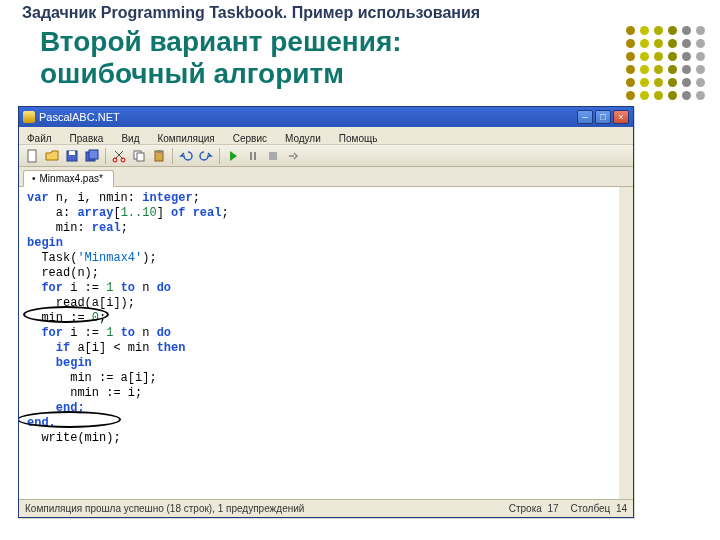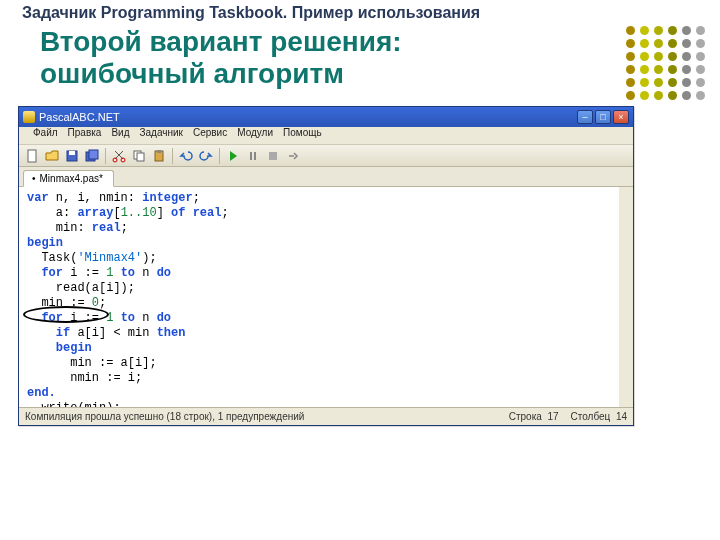--- a/index.html
+++ b/index.html
@@ -34,21 +34,21 @@
   .dot { width: 9px; height: 9px; border-radius: 50%; }
   .d-brown { background:#a88a00; }
   .d-ol1 { background:#c2c200; }
   .d-ol2 { background:#b0b000; }
   .d-ol3 { background:#8a8a00; }
   .d-g1 { background:#888; }
   .d-g2 { background:#aaa; }
   .ide-window {
     position: absolute;
     left: 18px; top: 106px;
-    width: 616px; height: 320px;
+    width: 616px; height: 412px;
     border: 1px solid #1f3a7a;
     background: #ece9d8;
     box-shadow: 1px 1px 0 rgba(0,0,0,.15);
     display: flex; flex-direction: column;
     font-family: Tahoma, sans-serif;
   }
   .titlebar {
     height: 20px;
     background: linear-gradient(#3a6ad9,#2a54b8);
     color: #fff;
@@ -58,25 +58,25 @@
     justify-content: space-between;
   }
   .titlebar-left { display:flex; align-items:center; gap:4px; }
   .app-icon { width:12px; height:12px; background: linear-gradient(#ffe680,#cc9900); border-radius:2px; }
   .win-controls { display:flex; gap:2px; }
   .win-btn { width:16px; height:14px; background: linear-gradient(#6a9cf0,#4a7cd0); border:1px solid #1f3a7a; border-radius:2px; display:flex; align-items:center; justify-content:center; font-size:9px; color:#fff; }
   .win-btn.close { background: linear-gradient(#f08070,#d05030); }
   .menubar {
     height: 18px;
     background: #ece9d8;
-    display: flex; align-items: flex-start;
+    display: flex; align-items: flex-end;
     font-size: 10px;
     color: #222;
-    padding: 0 14px;
-    gap: 10px;
+    padding: 0 8px;
+    gap: 18px;
     border-bottom: 1px solid #cfc9b8;
   }
   .toolbar {
     height: 22px;
     background: linear-gradient(#f4f2e8,#e1ddcb);
     border-bottom: 1px solid #b9b49e;
     display: flex; align-items: center;
     padding: 0 4px; gap: 2px;
   }
   .tbtn {
@@ -205,21 +205,21 @@
       <div class="win-btn">–</div>
       <div class="win-btn">□</div>
       <div class="win-btn close">×</div>
     </div>
   </div>
 
   <div class="menubar">
     <span>Файл</span>
     <span>Правка</span>
     <span>Вид</span>
-    <span>Задачник</span>
+    <span>Компиляция</span>
     <span>Сервис</span>
     <span>Модули</span>
     <span>Помощь</span>
   </div>
 
   <div class="toolbar">
     <div class="tbtn">
         <svg viewBox="0 0 14 14">
           <rect x="3" y="1" width="8" height="12" fill="#fff" stroke="#666"></rect>
         </svg>
@@ -302,28 +302,30 @@
       <span>Minmax4.pas*</span>
     </div>
   </div>
 
   <div class="editor">
     <div class="line"><span class="kw">var</span><span> n, i, nmin: </span><span class="kw">integer</span><span>;</span></div>
     <div class="line"><span>    a: </span><span class="kw">array</span><span>[</span><span class="num">1..10</span><span>] </span><span class="kw">of</span><span> </span><span class="kw">real</span><span>;</span></div>
     <div class="line"><span>    min: </span><span class="kw">real</span><span>;</span></div>
     <div class="line"><span class="kw">begin</span></div>
     <div class="line"><span>  Task(</span><span class="str">'Minmax4'</span><span>);</span></div>
+    <div class="line"><span>  read(n);</span></div>
     <div class="line"><span>  </span><span class="kw">for</span><span> i := </span><span class="num">1</span><span> </span><span class="kw">to</span><span> n </span><span class="kw">do</span></div>
     <div class="line"><span>    read(a[i]);</span></div>
     <div class="line"><span>  min := </span><span class="num">0</span><span>;</span></div>
     <div class="line"><span>  </span><span class="kw">for</span><span> i := </span><span class="num">1</span><span> </span><span class="kw">to</span><span> n </span><span class="kw">do</span></div>
     <div class="line"><span>    </span><span class="kw">if</span><span> a[i] &lt; min </span><span class="kw">then</span></div>
     <div class="line"><span class="kw">    begin</span></div>
     <div class="line"><span>      min := a[i];</span></div>
     <div class="line"><span>      nmin := i;</span></div>
+    <div class="line"><span class="kw">    end;</span></div>
     <div class="line"><span class="kw">end.</span></div>
     <div class="line"><span>  write(min);</span></div>
 
     <div class="oval" style="left:4px; top:119px; width:86px; height:17px;"></div>
     <div class="oval" style="left:-2px; top:224px; width:104px; height:17px;"></div>
 
     <div class="scrollbar-v">
       <div class="sbtn">▲</div>
       <div class="sbtn">▼</div>
     </div>

